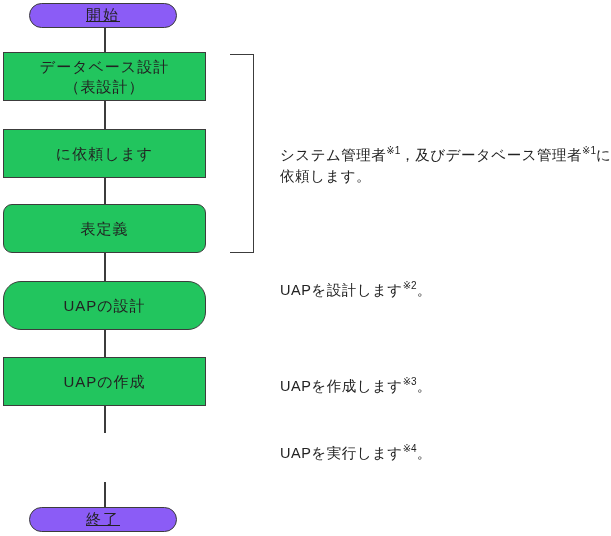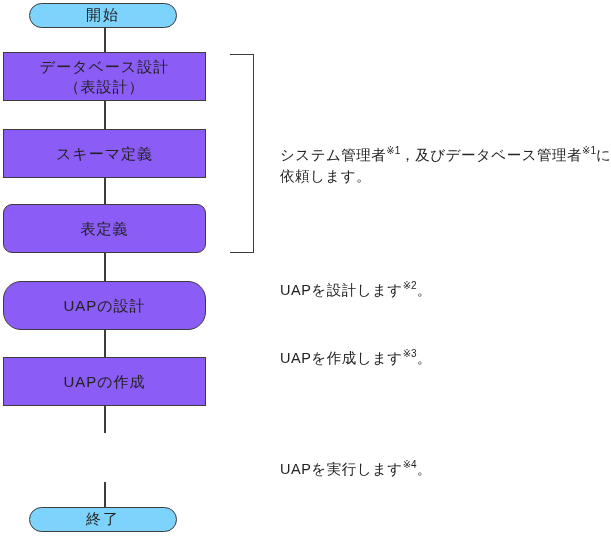--- a/index.html
+++ b/index.html
@@ -7,29 +7,29 @@
     position:relative;
     width:611px; height:536px;
     background:var(--bg,#ffffff);
     font-family:"Liberation Sans","DejaVu Sans",sans-serif;
     color:var(--text,#222222);
     overflow:hidden;
   }
   .terminal {
     position:absolute; left:29px; width:148px; height:25px;
     border:1.5px solid var(--line,#3c3c3c); border-radius:13px;
-    background:#7dd3fc; box-sizing:border-box;
+    background:#8b5cf6; box-sizing:border-box;
     display:flex; align-items:center; justify-content:center;
-    font-size:15px; letter-spacing:2px;
+    font-size:15px; letter-spacing:2px;text-decoration:underline;
   }
   .terminal.start { top:3px; }
   .terminal.end   { top:507px; }
   .box {
     position:absolute; left:3px; width:203px; height:49px;
-    border:1.5px solid var(--line,#3c3c3c); background:#8b5cf6;
+    border:1.5px solid var(--line,#3c3c3c); background:#22c55e;
     box-sizing:border-box;
     display:flex; align-items:center; justify-content:center;
     font-size:15px; text-align:center; letter-spacing:1px;
   }
   .b1 { top:52px; }
   .b2 { top:129px; }
   .b3 { top:204px;border-radius:9px; }
   .b4 { top:281px;border-radius:18px; }
   .b5 { top:357px; }
   .b6 { top:433px; }
@@ -51,22 +51,22 @@
     border-right:1.5px solid var(--line,#3c3c3c);
     border-bottom:1.5px solid var(--line,#3c3c3c);
     box-sizing:border-box;
   }
   .annotation {
     position:absolute; left:280px;
     font-size:14.5px; line-height:21px; letter-spacing:0.5px;
   }
   .a1 { top:145px; width:332px; }
   .a2 { top:280px; width:320px; }
-  .a3 { top:348px; width:320px; }
-  .a4 { top:443px; width:320px;margin-top:16px; }
+  .a3 { top:376px; width:320px; }
+  .a4 { top:443px; width:320px; }
   sup.ref { font-size:10px; line-height:0; vertical-align:super; letter-spacing:0; }
 </style>
 </head>
 <body>
 
 <div class="canvas" style="--line: #3c3c3c; --text: #222222; --bg: #ffffff;">
 
   <div class="terminal start">
     <span>開始</span>
   </div>
@@ -74,21 +74,21 @@
   <div class="connector c1"></div>
 
   <div class="box b1">
     <span class="box-label">データベース設計
 （表設計）</span>
   </div>
 
   <div class="connector c2"></div>
 
   <div class="box b2">
-    <span class="box-label">スキーマ定義</span>
+    <span class="box-label">に依頼します</span>
   </div>
 
   <div class="connector c3"></div>
 
   <div class="box b3">
     <span class="box-label">表定義</span>
   </div>
 
   <div class="connector c4"></div>
 

